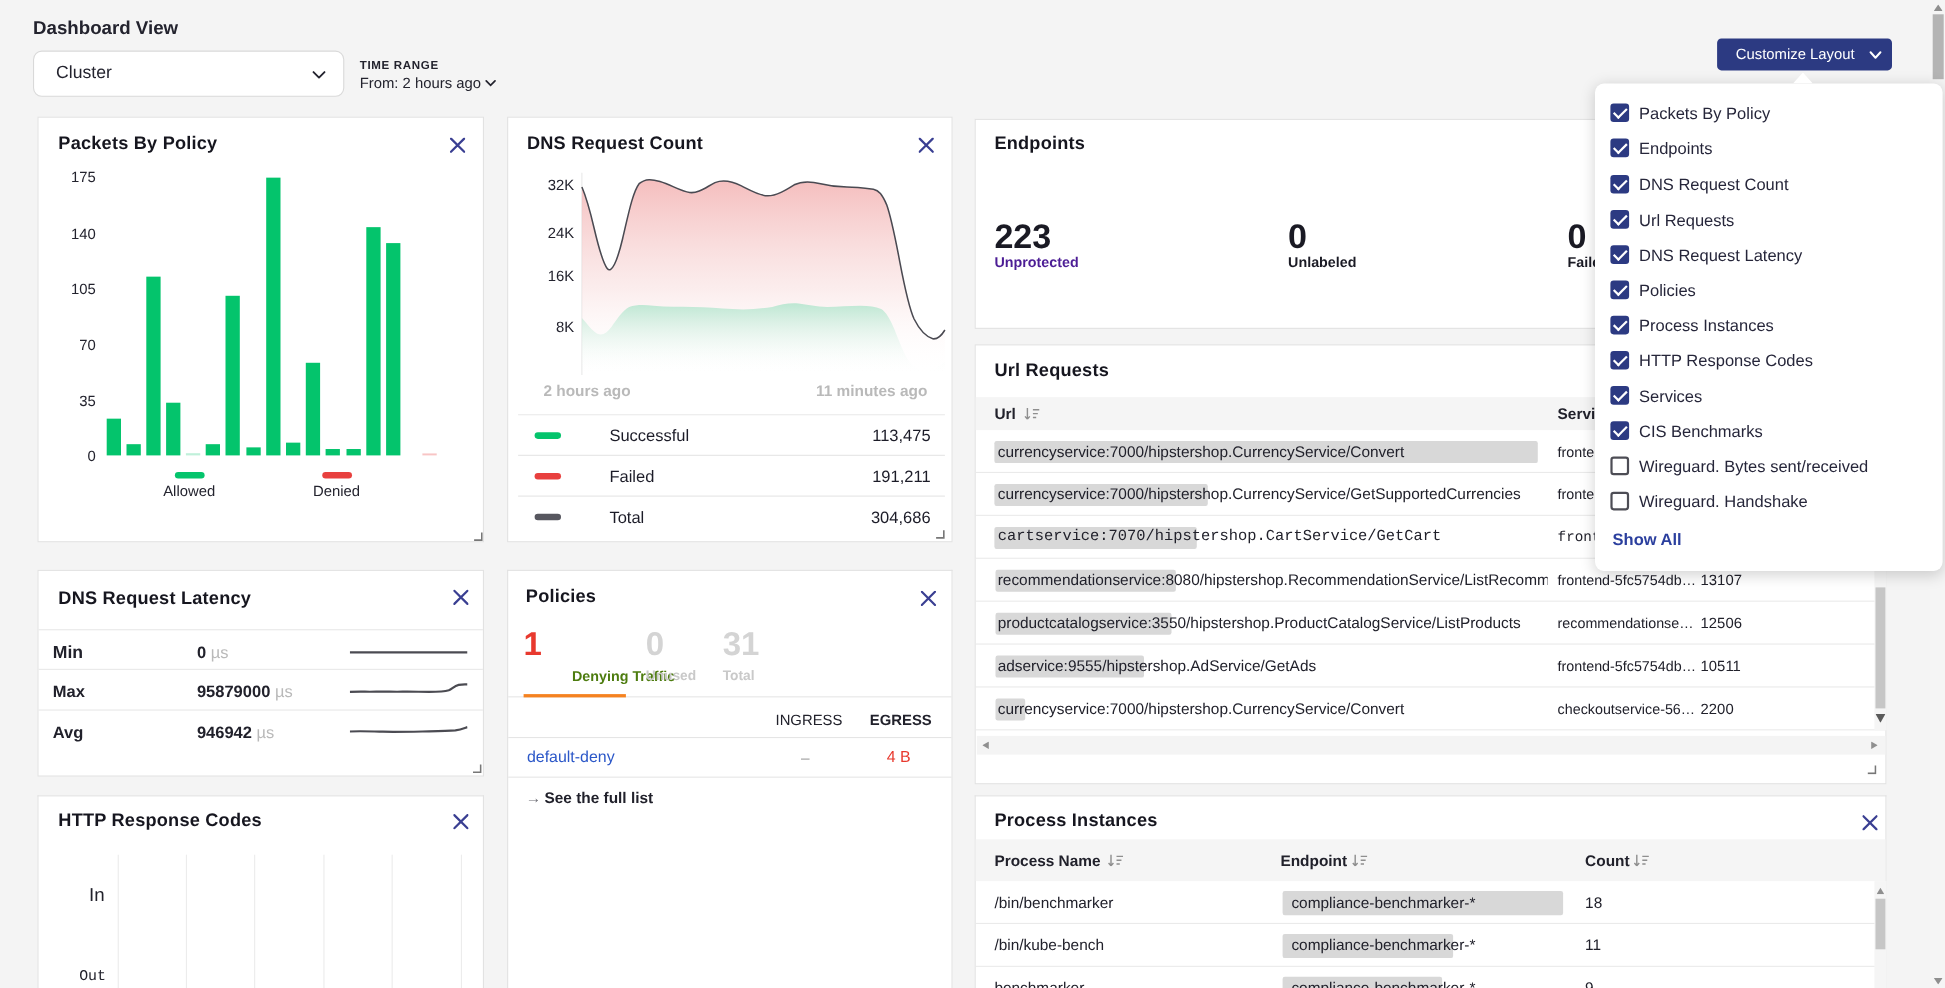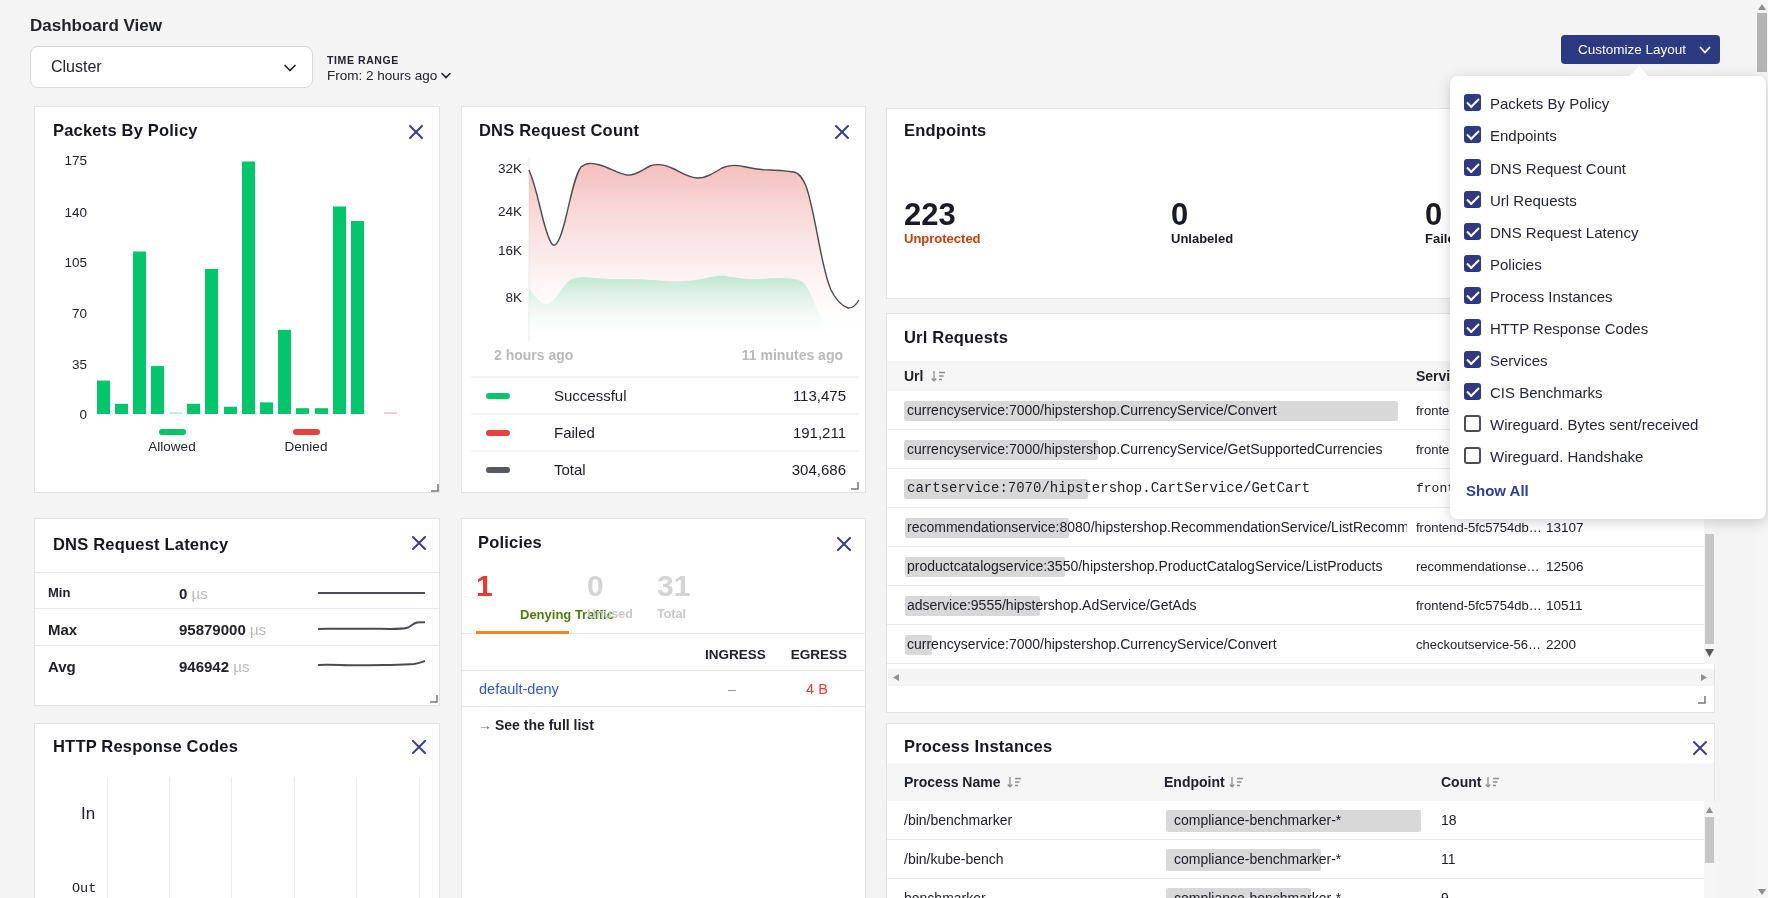--- a/index.html
+++ b/index.html
@@ -128,21 +128,21 @@
       <text x="384" y="331" text-anchor="end">191,211</text>
       <text x="384" y="368" text-anchor="end">304,686</text>
     </g>
     <path d="M396 375 L396 382 L389 382" fill="none" stroke="#777777" stroke-width="1.5"></path>
   </svg>
 </div>
 
 <div class="card" style="left:886px; top:108px; width:829px; height:191px;">
   <div class="ctitle" style="left:17px; top:12px;">Endpoints</div>
   <div class="abs" style="left:17px; top:88px; font-size:31px; font-weight:bold; color:#1a1a24;">223</div>
-  <div class="abs" style="left:17px; top:122px; font-size:13px; font-weight:bold; color:#c2410c;">Unprotected</div>
+  <div class="abs" style="left:17px; top:122px; font-size:13px; font-weight:bold; color:#4c1d95;">Unprotected</div>
   <div class="abs" style="left:284px; top:88px; font-size:31px; font-weight:bold; color:#1a1a24;">0</div>
   <div class="abs" style="left:284px; top:122px; font-size:13px; font-weight:bold; color:#1a1a24;">Unlabeled</div>
   <div class="abs" style="left:538px; top:88px; font-size:31px; font-weight:bold; color:#1a1a24;">0</div>
   <div class="abs" style="left:538px; top:122px; font-size:13px; font-weight:bold; color:#1a1a24;">Failed</div>
 </div>
 
 <div class="card" style="left:886px; top:313px; width:829px; height:400px;">
   <div class="ctitle" style="left:17px; top:14px;">Url Requests</div>
   <div class="abs" style="left:0; top:47px; width:827px; height:30px; background:#f5f5f5;"></div>
   <div class="abs" style="left:17px; top:54px; font-size:14px; font-weight:bold;">Url</div>
@@ -225,21 +225,21 @@
 </div>
 
 <div class="card" style="left:34px; top:518px; width:406px; height:188px;">
   <div class="ctitle" style="left:18px; top:16px;">DNS Request Latency</div>
   <svg class="closex" style="left:377px; top:17px;" width="14" height="14" viewBox="0 0 14 14">
       <path d="M1 1 L13 13 M13 1 L1 13" stroke="#3a3f92" stroke-width="2" stroke-linecap="round"></path>
     </svg>
   <div class="abs" style="left:0; top:53px; width:404px; border-top:1px solid #e8e8e8;"></div>
   <div class="abs" style="left:0; top:89px; width:404px; border-top:1px solid #e8e8e8;"></div>
   <div class="abs" style="left:0; top:126px; width:404px; border-top:1px solid #e8e8e8;"></div>
-  <div class="abs" style="left:13px; top:66px; font-size:13px; font-weight:bold;">Min</div>
+  <div class="abs" style="left:13px; top:66px; font-size:16px; font-weight:bold;">Min</div>
   <div class="abs" style="left:144px; top:66px; font-size:15px; font-weight:bold;">0 <span style="color:#b9b9b9; font-weight:normal;">µs</span></div>
   <svg class="abs" style="left:283px; top:67px;" width="107" height="14" viewBox="0 0 107 14">
       <path d="M0,7 L107,7" fill="none" stroke="#4b4b52" stroke-width="2"></path>
     </svg>
   <div class="abs" style="left:13px; top:102px; font-size:15px; font-weight:bold;">Max</div>
   <div class="abs" style="left:144px; top:102px; font-size:15px; font-weight:bold;">95879000 <span style="color:#b9b9b9; font-weight:normal;">µs</span></div>
   <svg class="abs" style="left:283px; top:99px;" width="107" height="16" viewBox="0 0 107 16">
       <path d="M0,11 C8,10.6 16,11 24,10.8 C32,10.6 40,11 48,10.8 C56,10.6 64,11 72,11 C80,11 86,10.8 90,9.5 C93,8.2 95,5.5 99,4.6 C102,4 105,4.2 107,4.2" fill="none" stroke="#4b4b52" stroke-width="2"></path>
     </svg>
   <div class="abs" style="left:13px; top:139px; font-size:15px; font-weight:bold;">Avg</div>
@@ -258,21 +258,21 @@
       <path d="M1 1 L13 13 M13 1 L1 13" stroke="#3a3f92" stroke-width="2" stroke-linecap="round"></path>
     </svg>
   <div class="abs" style="left:14px; top:50px; font-size:30px; font-weight:bold; color:#e8392e;">1</div>
   <div class="abs" style="left:125px; top:50px; font-size:30px; font-weight:bold; color:#d4d4d4;">0</div>
   <div class="abs" style="left:195px; top:50px; font-size:30px; font-weight:bold; color:#d4d4d4;">31</div>
   <div class="abs" style="left:14px; top:88px; font-size:13px; font-weight:bold; color:#4d7c0f;padding-left:44px;">Denying Traffic</div>
   <div class="abs" style="left:125px; top:88px; font-size:12.5px; font-weight:bold; color:#c9c9c9;">Unused</div>
   <div class="abs" style="left:195px; top:88px; font-size:12.5px; font-weight:bold; color:#c9c9c9;">Total</div>
   <div class="abs" style="left:0; top:114px; width:403px; border-top:1px solid #e5e5e5;"></div>
   <div class="abs" style="left:14px; top:112px; width:93px; height:3px; background:#f58220;"></div>
-  <div class="abs" style="left:243px; top:128px; width:54px; font-size:13.5px; font-weight:bold; text-align:right;">INGRESS</div>
+  <div class="abs" style="left:243px; top:128px; width:54px; font-size:13.5px; font-weight:normal; text-align:right;">INGRESS</div>
   <div class="abs" style="left:325px; top:128px; width:60px; font-size:13.5px; font-weight:bold; text-align:right;">EGRESS</div>
   <div class="abs" style="left:0; top:151px; width:403px; border-top:1px solid #e5e5e5;"></div>
   <div class="abs" style="left:17px; top:162px; font-size:14.5px; color:#2b57c8;">default-deny</div>
   <div class="abs" style="left:243px; top:162px; width:54px; font-size:14px; color:#9a9a9a; text-align:center;">–</div>
   <div class="abs" style="left:325px; top:162px; width:60px; font-size:14.5px; color:#e8392e; text-align:center;">4 B</div>
   <div class="abs" style="left:0; top:187px; width:403px; border-top:1px solid #e5e5e5;"></div>
   <div class="abs" style="left:16px; top:198px; font-size:14px; color:#6c6c74;">→</div>
   <div class="abs" style="left:33px; top:198px; font-size:14px; font-weight:bold; color:#21212b;">See the full list</div>
 </div>
 

